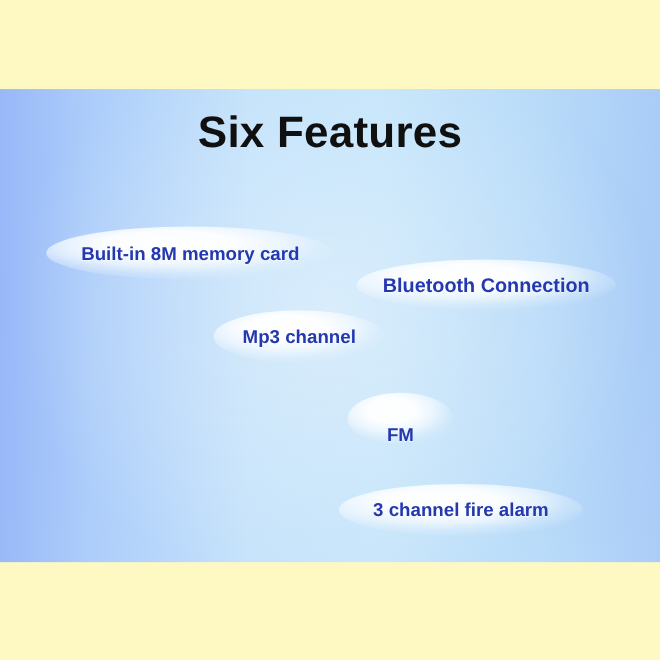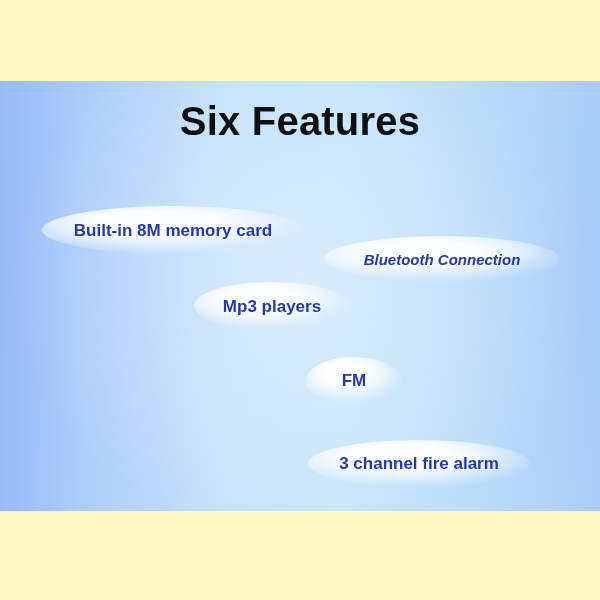--- a/index.html
+++ b/index.html
@@ -91,26 +91,26 @@
     white-space: nowrap;
     line-height: 1;
     text-shadow: 0 1px 0 rgba(255,255,255,0.55);
   }
 
   
   #f-memory   { left: 42px;  top: 206px; width: 262px; height: 48px; }
   #f-memory   .label { font-size: 17px; }
 
   #f-bluetooth{ left: 324px; top: 236px; width: 236px; height: 46px; }
-  #f-bluetooth .label { font-size: 15px; font-style: italic; }
+  #f-bluetooth .label { font-size: 18px; }
 
   #f-mp3      { left: 194px; top: 282px; width: 156px; height: 48px; }
   #f-mp3      .label { font-size: 17px; }
 
-  #f-fm       { left: 306px; top: 357px; width: 96px;  height: 47px; }
+  #f-fm       { left: 316px; top: 357px; width: 96px;  height: 47px; align-items: flex-end; }
   #f-fm       .label { font-size: 17px; }
 
   #f-part     { left: 44px;  top: 388px; width: 234px; height: 48px; }
   #f-part     .label { font-size: 17px; }
 
   #f-fire     { left: 308px; top: 440px; width: 222px; height: 47px; }
   #f-fire     .label { font-size: 17px; }
 </style>
 </head>
 <body>
@@ -123,21 +123,21 @@
 
   <div class="feature" id="f-memory">
     <span class="label">Built-in 8M memory card</span>
   </div>
 
   <div class="feature" id="f-bluetooth">
     <span class="label">Bluetooth Connection</span>
   </div>
 
   <div class="feature" id="f-mp3">
-    <span class="label">Mp3 players</span>
+    <span class="label">Mp3 channel</span>
   </div>
 
   <div class="feature" id="f-fm">
     <span class="label">FM</span>
   </div>
 
 
   <div class="feature" id="f-fire">
     <span class="label">3 channel fire alarm</span>
   </div>

